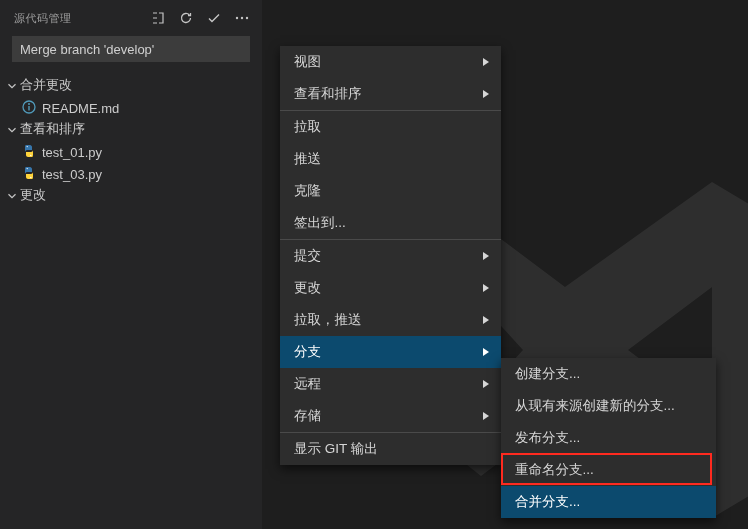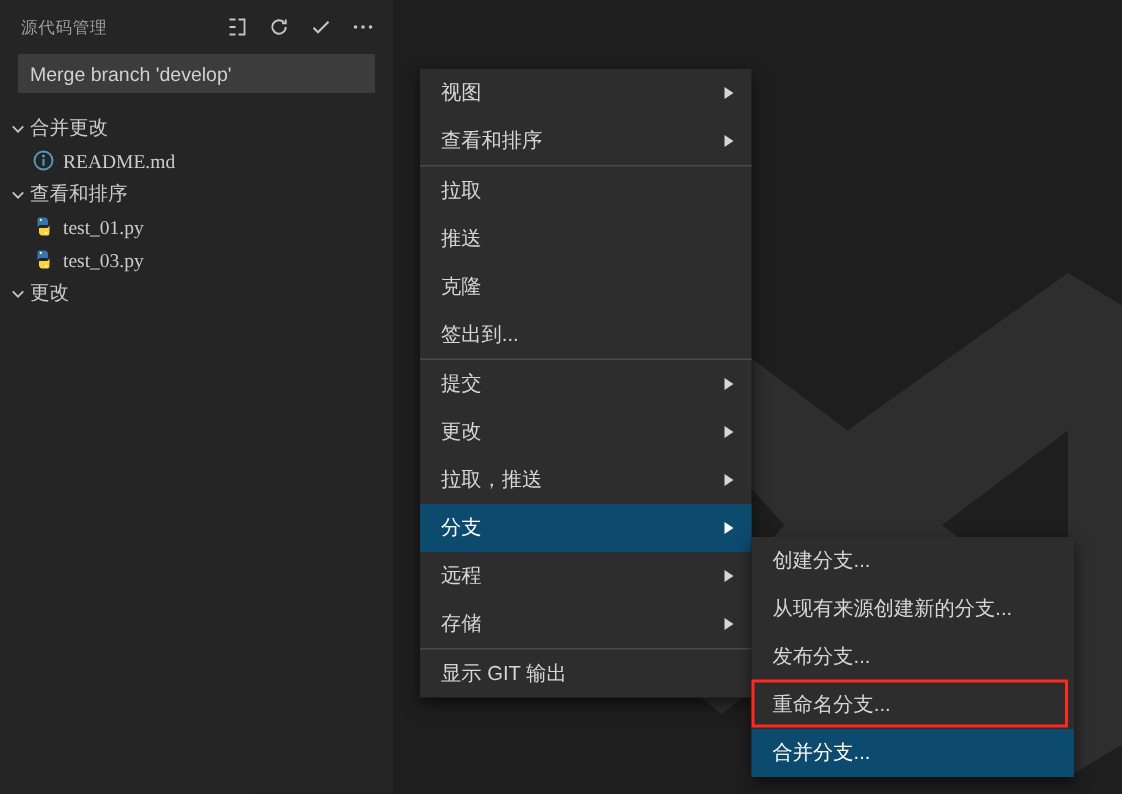--- a/index.html
+++ b/index.html
@@ -59,21 +59,21 @@
   .tree { padding: 0 0 0 0; }
   .tree-row {
     display: flex;
     align-items: flex-end;
     height: 22px;
     padding: 0 0 0 4px;
     color: #cccccc;
     cursor: pointer;
   }
   .tree-row.section { padding-left: 4px; font-weight: 500; }
-  .tree-row.file { padding-left: 20px; font-family: Liberation Serif, serif; }
+  .tree-row.file { padding-left: 20px; }
   .chev {
     width: 16px; height: 16px;
     display: inline-flex; align-items: center; justify-content: center;
     margin-right: 0;
     color: #c5c5c5;
   }
   .chev svg { width: 14px; height: 14px; }
   .file-ico {
     width: 18px; height: 18px;
     display: inline-flex; align-items: center; justify-content: center;

